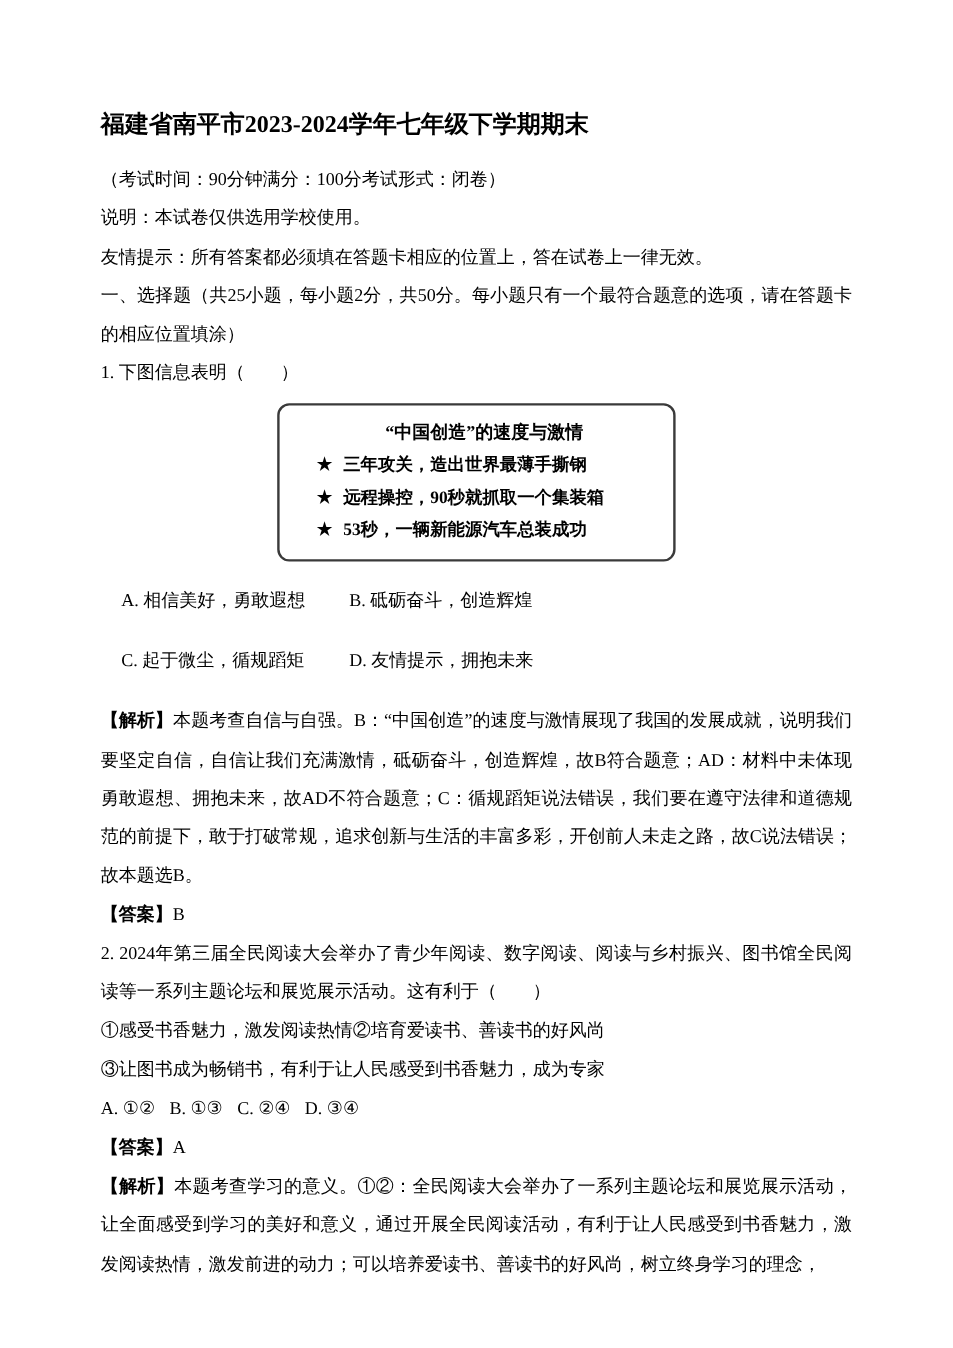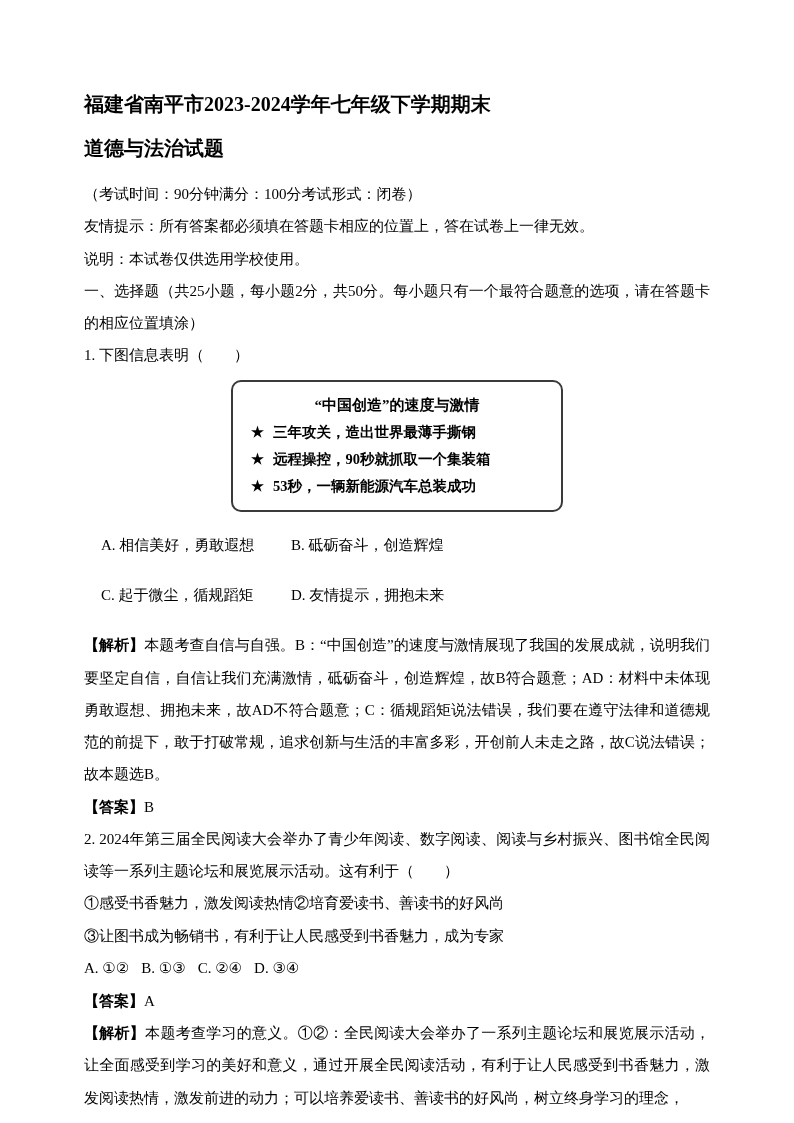--- a/index.html
+++ b/index.html
@@ -27,21 +27,21 @@
     font-size: 15px;
     line-height: 2.15;
     text-align: justify;
   }
   .bold { font-weight: 700; }
   .info-box {
     width: 332px;
     margin: 8px auto 12px auto;
     border: 2px solid #3a3a3a;
     border-radius: 10px;
-    padding: 9px 18px 11px 18px;
+    padding: 9px 18px 11px 31px;
     box-sizing: border-box;
     font-weight: 700;
   }
   .box-title {
     text-align: center;
     font-size: 15px;
     line-height: 1.9;
   }
   .box-item {
     font-size: 14.5px;
@@ -53,25 +53,24 @@
   .opt-row .opt-first { display: inline-block; width: 190px; }
   .opts-inline { margin: 0; font-size: 15px; line-height: 2.2; }
   .opts-inline .opt { margin-right: 12px; }
 </style>
 </head>
 <body>
 
 <div class="page">
 
   <h1 class="title-line">福建省南平市2023-2024学年七年级下学期期末</h1>
-  <h1 class="title-line">道德与法治试题</h1>
 
   <p class="body">（考试时间：90分钟满分：100分考试形式：闭卷）</p>
+  <p class="body">说明：本试卷仅供选用学校使用。</p>
   <p class="body">友情提示：所有答案都必须填在答题卡相应的位置上，答在试卷上一律无效。</p>
-  <p class="body">说明：本试卷仅供选用学校使用。</p>
   <p class="body">一、选择题（共25小题，每小题2分，共50分。每小题只有一个最符合题意的选项，请在答题卡的相应位置填涂）</p>
 
   <p class="body">1. 下图信息表明（　　）</p>
 
   <div class="info-box">
     <div class="box-title">“中国创造”的速度与激情</div>
     <div class="box-item">
       <span class="star">★</span><span>三年攻关，造出世界最薄手撕钢</span>
     </div>
     <div class="box-item">

